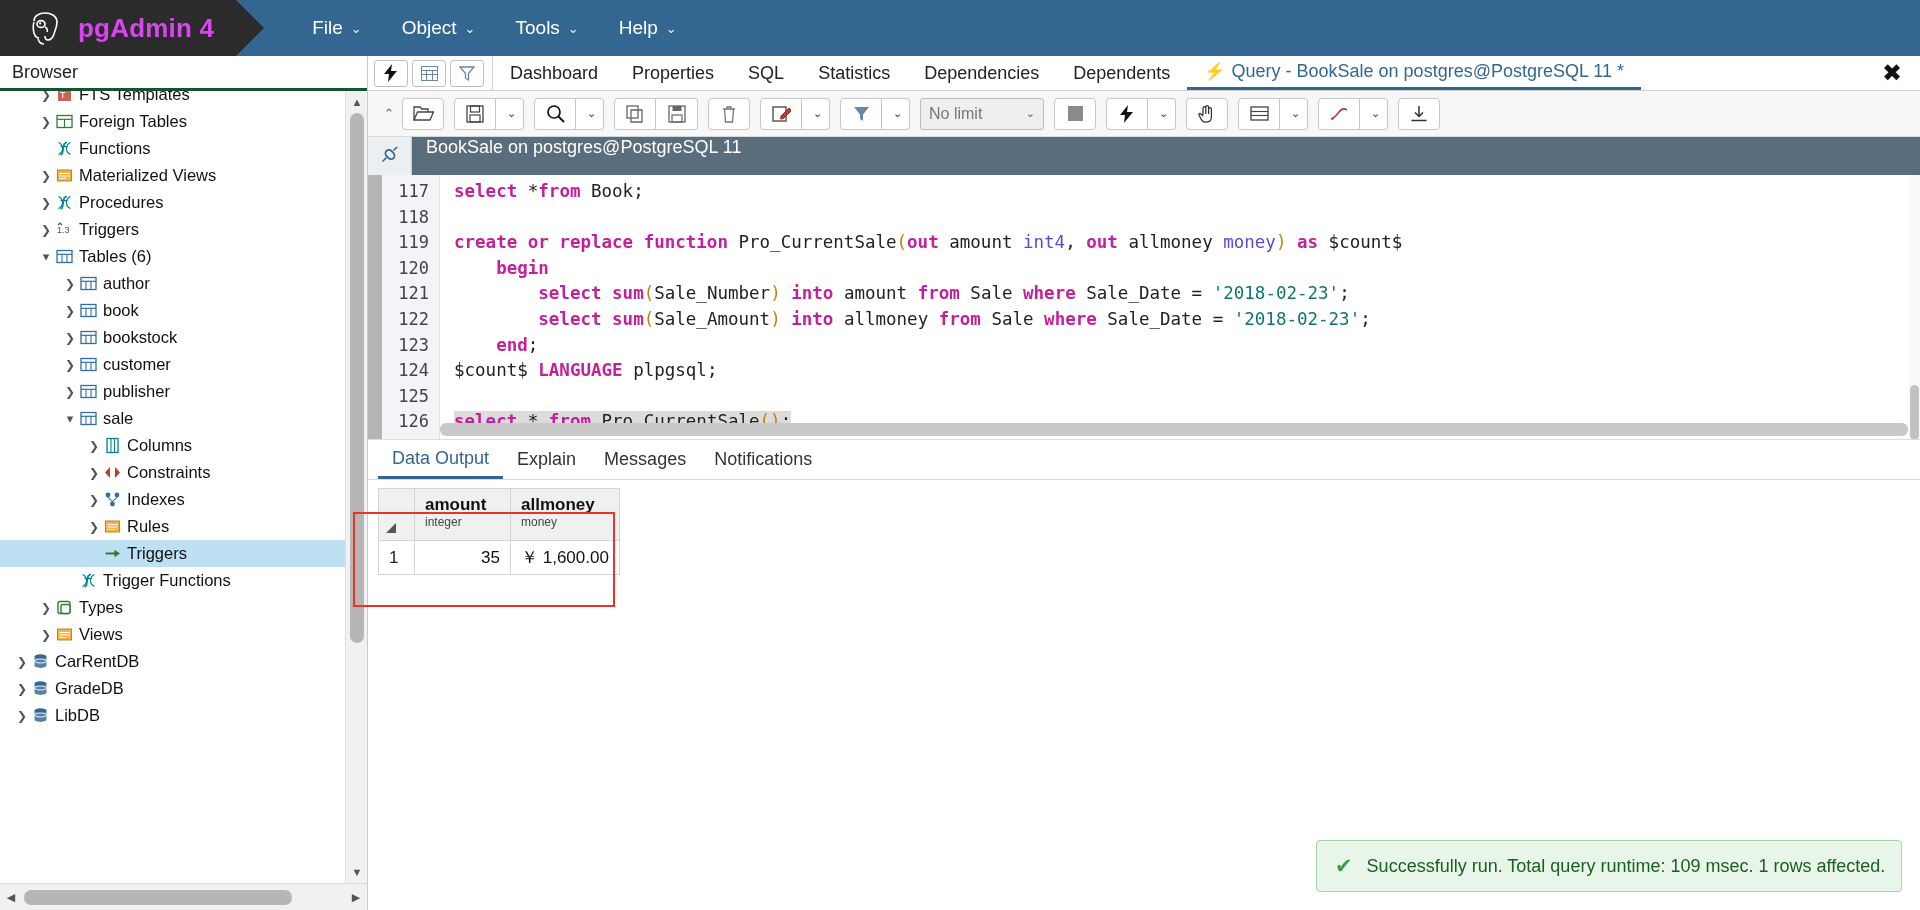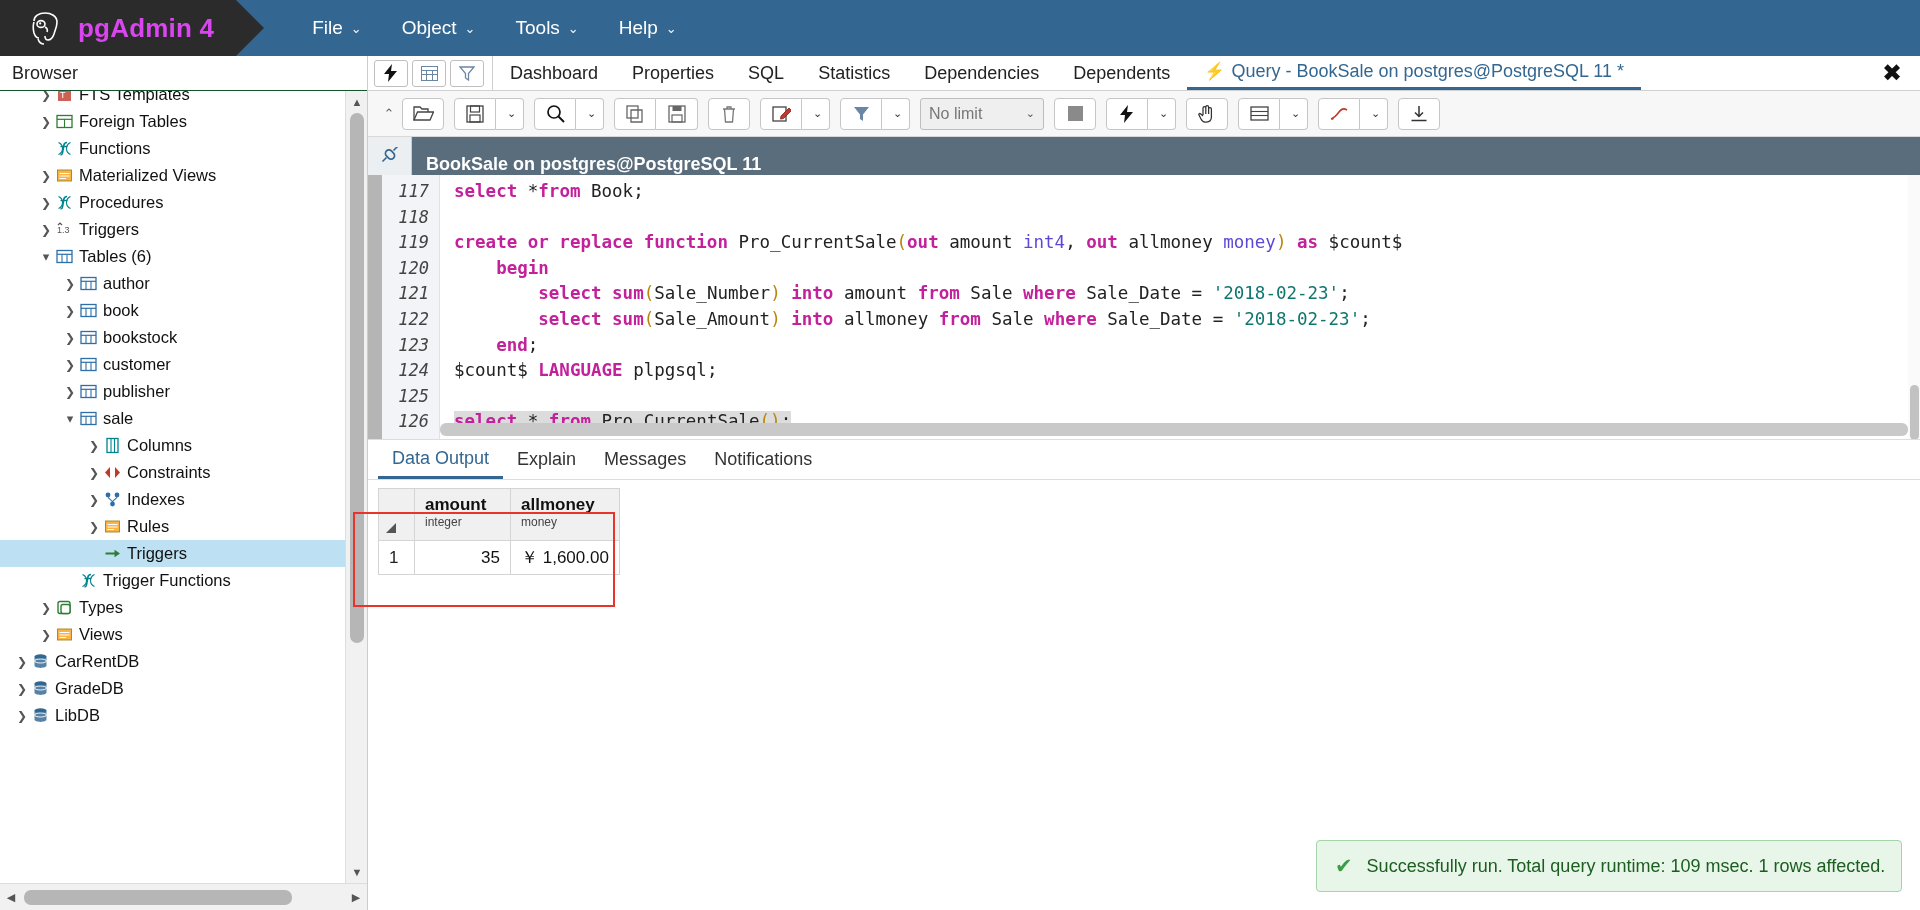--- a/index.html
+++ b/index.html
@@ -32,21 +32,21 @@
   }
   .caret { margin-left:8px; font-size:13px; opacity:.95; }
 
   
   .body-split { display:flex; flex:1 1 auto; min-height:0; }
 
   
   .left-panel { width:368px; flex:0 0 368px; display:flex; flex-direction:column; border-right:1px solid #ccc; min-height:0; background:#fff; }
   .browser-head {
     height:35px; flex:0 0 35px; display:flex; align-items:center;
-    padding-left:12px; font-size:18px; color:#222; border-bottom:1px solid #14532d;
+    padding-left:12px; font-size:18px; color:#222; border-bottom:3px solid #14532d;
   }
   .tree-wrap { flex:1 1 auto; position:relative; overflow:hidden; background:#fff; }
   .tree { padding-top:2px; }
   .tnode {
     display:flex; align-items:center; height:27px; font-size:16.5px;
     white-space:nowrap; cursor:pointer; color:#111;
   }
   .tnode.selected { background:#bde0f3; }
   .arrow { width:16px; flex:0 0 16px; text-align:center; color:#555; font-size:12px; }
   .arrow.blank { visibility:hidden; }
@@ -115,21 +115,21 @@
     font-size:16px; color:#777; margin-right:10px; cursor:pointer;
   }
   .stopbtn {
     height:32px; width:42px; background:#fff; border:1px solid #c6c6c6; border-radius:4px;
     display:flex; align-items:center; justify-content:center; cursor:pointer; margin-right:10px;
   }
   .stopbtn .sq { width:15px; height:15px; background:#8a8a8a; }
 
   
   .connbar {
-    height:38px; flex:0 0 38px; background:#5a6d7d; color:#fff; display:flex; align-items:flex-end;font-weight:bold;
+    height:38px; flex:0 0 38px; background:#5a6d7d; color:#fff; display:flex; align-items:flex-start;
   }
   .connicon {
     width:44px; height:38px; background:#eceff1; display:flex; align-items:center; justify-content:center;
     border-right:1px solid #c8cdd1;
   }
   .conntext { padding-left:14px; font-size:18px; }
 
   
   .etabs { height:40px; flex:0 0 40px; display:flex; align-items:stretch; border-bottom:1px solid #dcdcdc; padding-left:10px; }
   .etab { display:flex; align-items:center; padding:0 14px; font-size:18px; color:#333; cursor:pointer; }
@@ -137,21 +137,21 @@
 
   
   .editor-area { flex:0 0 265px; display:flex; position:relative; overflow:hidden; background:#fff; border-bottom:1px solid #ddd; }
   .gutter-bar { width:14px; flex:0 0 14px; background:#b5b5b5; }
   .code-scroll { flex:1 1 auto; display:flex; min-width:0; position:relative; }
   .gutter {
     width:58px; flex:0 0 58px; background:#f2f4f7; text-align:right; padding-right:10px;
     font-family:"DejaVu Sans Mono","Liberation Mono",monospace; font-size:17px; color:#444;
     padding-top:4px; border-right:1px solid #e2e2e2;
   }
-  .gutter div { height:25.6px; line-height:25.6px;font-style:italic; }
+  .gutter div { height:25.6px; line-height:25.6px; }
   .code {
     flex:1 1 auto; padding-top:4px; padding-left:14px; min-width:0; overflow:hidden;
     font-family:"DejaVu Sans Mono","Liberation Mono",monospace; font-size:17.5px; color:#222;
     white-space:pre;
   }
   .code div { height:25.6px; line-height:25.6px; }
   .kw { color:#c3219b; font-weight:bold; }
   .ty { color:#5b49d6; }
   .str { color:#0f766e; }
   .pn { color:#b8860b; }

